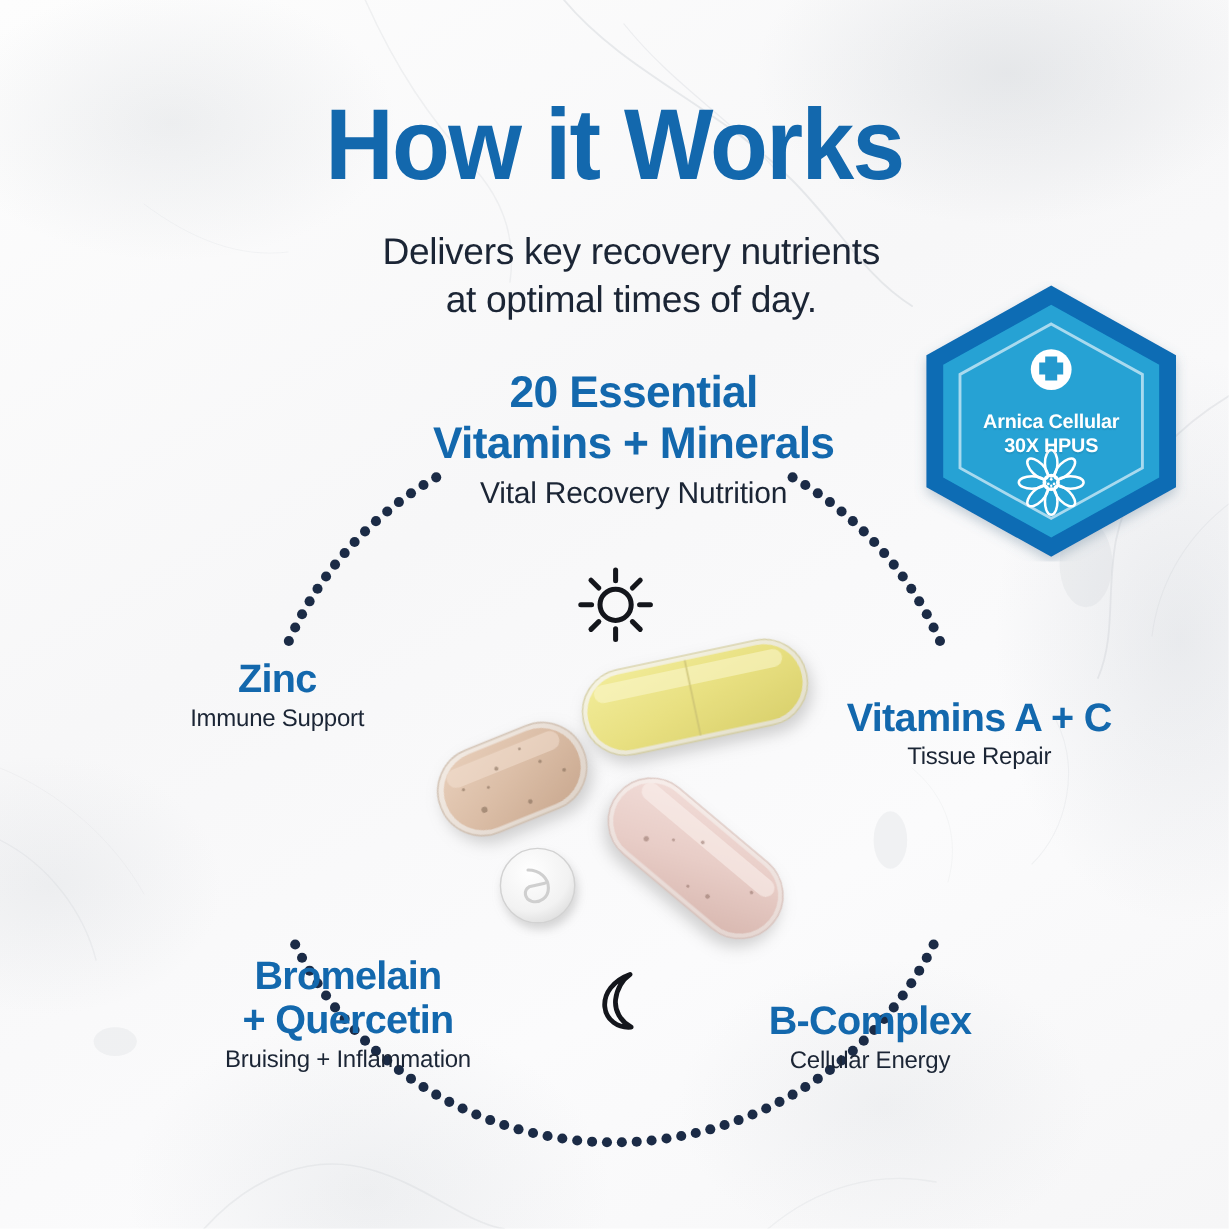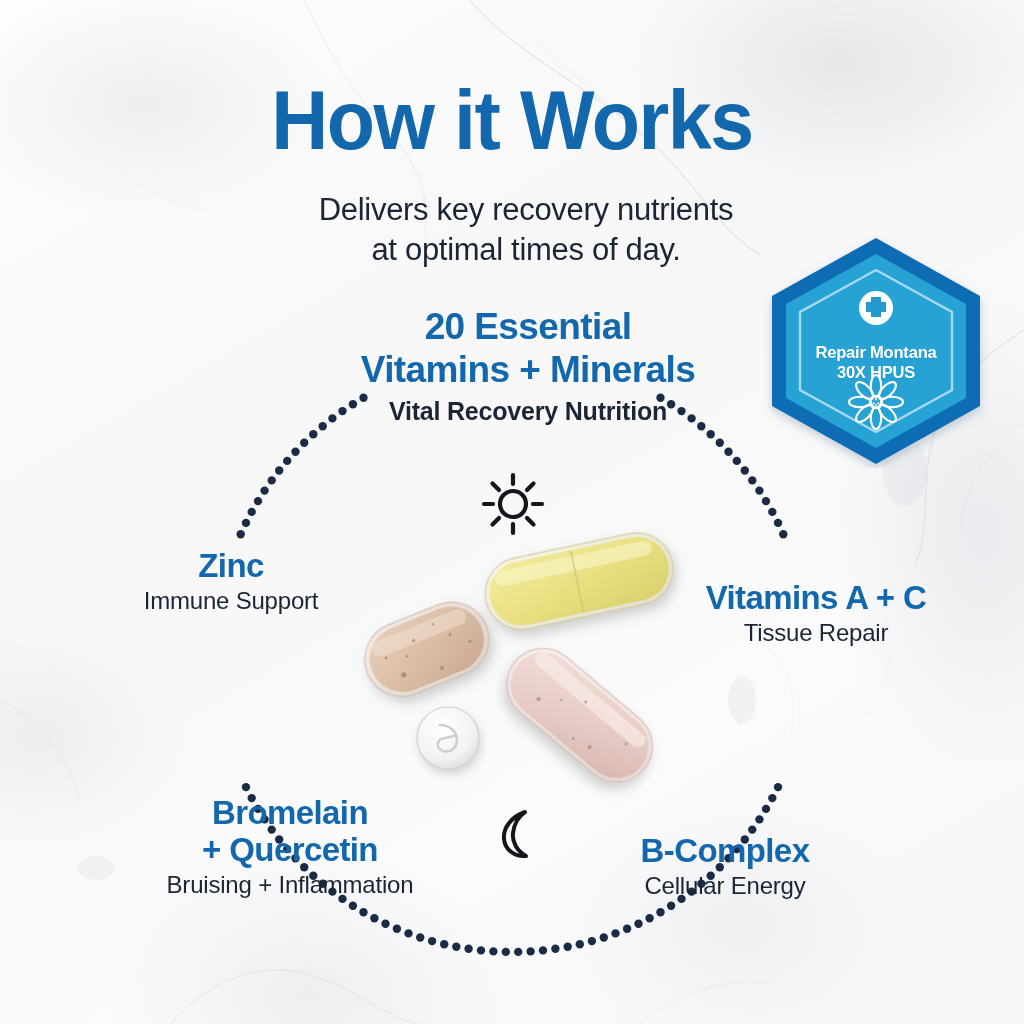--- a/index.html
+++ b/index.html
@@ -55,28 +55,28 @@
   #ring { position:absolute; left:0; top:0; pointer-events:none; }
 
   
   .node { position:absolute; text-align:center; }
   .node .hd {
     font-size:33px; font-weight:700; color:#1368ad;
     line-height:1.12; letter-spacing:-.6px; white-space:nowrap;
   }
   .node .hd.multi { white-space:normal; }
   .node .sb {
-    font-size:24px; font-weight:400; color:#1b2535;
+    font-size:20px; font-weight:400; color:#1b2535;
     line-height:1.2; letter-spacing:-.2px; white-space:nowrap;
     margin-top:2px;
   }
 
   #node-top    { left:278px; top:306px; width:500px; }
   #node-top .hd { font-size:37px; line-height:1.16; }
-  #node-top .sb { font-size:25px; margin-top:4px;font-weight:bold; }
+  #node-top .sb { font-size:25px; margin-top:4px; }
 
   #node-left   { left:66px;  top:548px; width:330px; }
   #node-right  { left:646px; top:580px; width:340px; }
   #node-bleft  { left:100px; top:795px; width:380px; }
   #node-bright { left:570px; top:833px; width:310px; }
 
   
   .glyph { position:absolute; }
   #sun  { left:481px; top:472px; }
   #moon { left:492px; top:808px; }
@@ -390,18 +390,18 @@
         <circle cx="0" cy="0" r="6.2"></circle>
         <g fill="#ffffff" stroke="none">
           <circle cx="0" cy="-2.6" r="1.15"></circle>
             <circle cx="2.4" cy="1.3" r="1.15"></circle>
           <circle cx="-2.4" cy="1.3" r="1.15"></circle>
             <circle cx="0" cy="2.8" r="1"></circle>
         </g>
       </g>
     </svg>
     <div class="badge-txt">
-      <span>Repair Montana</span>
+      <span>Arnica Cellular</span>
       <span>30X HPUS</span>
     </div>
   </div>
 
 </div>
 
 </body></html>

